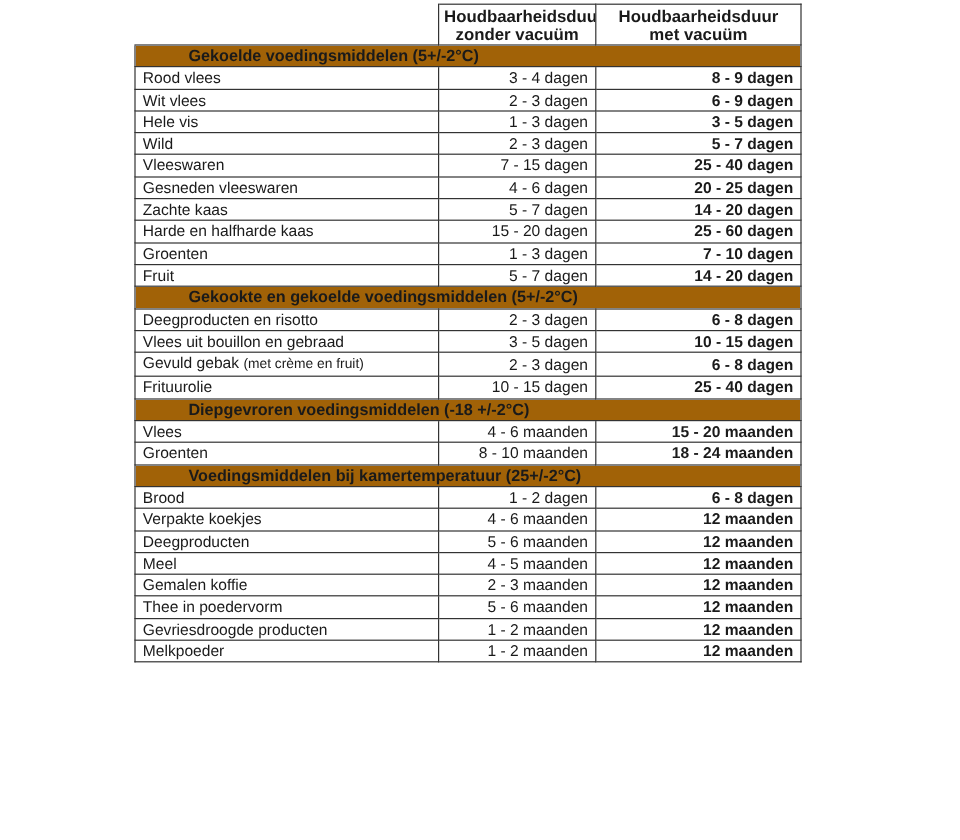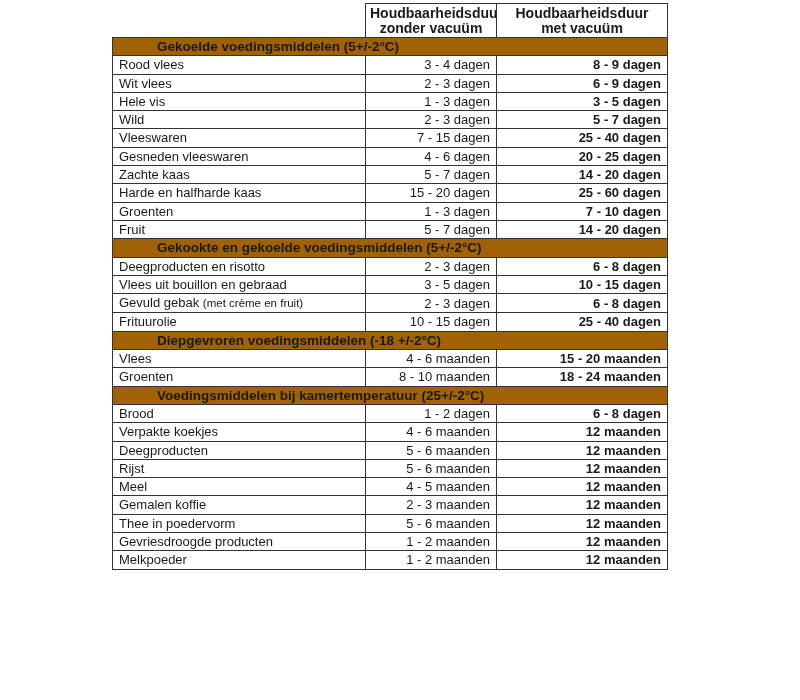--- a/index.html
+++ b/index.html
@@ -144,25 +144,20 @@
         <td class="item"><span>Verpakte koekjes</span></td>
         <td class="without">4 - 6 maanden</td>
         <td class="with">12 maanden</td>
       </tr>
       <tr>
         <td class="item"><span>Deegproducten</span></td>
         <td class="without">5 - 6 maanden</td>
         <td class="with">12 maanden</td>
       </tr>
       <tr>
-        <td class="item"><span>Rijst</span></td>
-        <td class="without">5 - 6 maanden</td>
-        <td class="with">12 maanden</td>
-      </tr>
-      <tr>
         <td class="item"><span>Meel</span></td>
         <td class="without">4 - 5 maanden</td>
         <td class="with">12 maanden</td>
       </tr>
       <tr>
         <td class="item"><span>Gemalen koffie</span></td>
         <td class="without">2 - 3 maanden</td>
         <td class="with">12 maanden</td>
       </tr>
       <tr>

